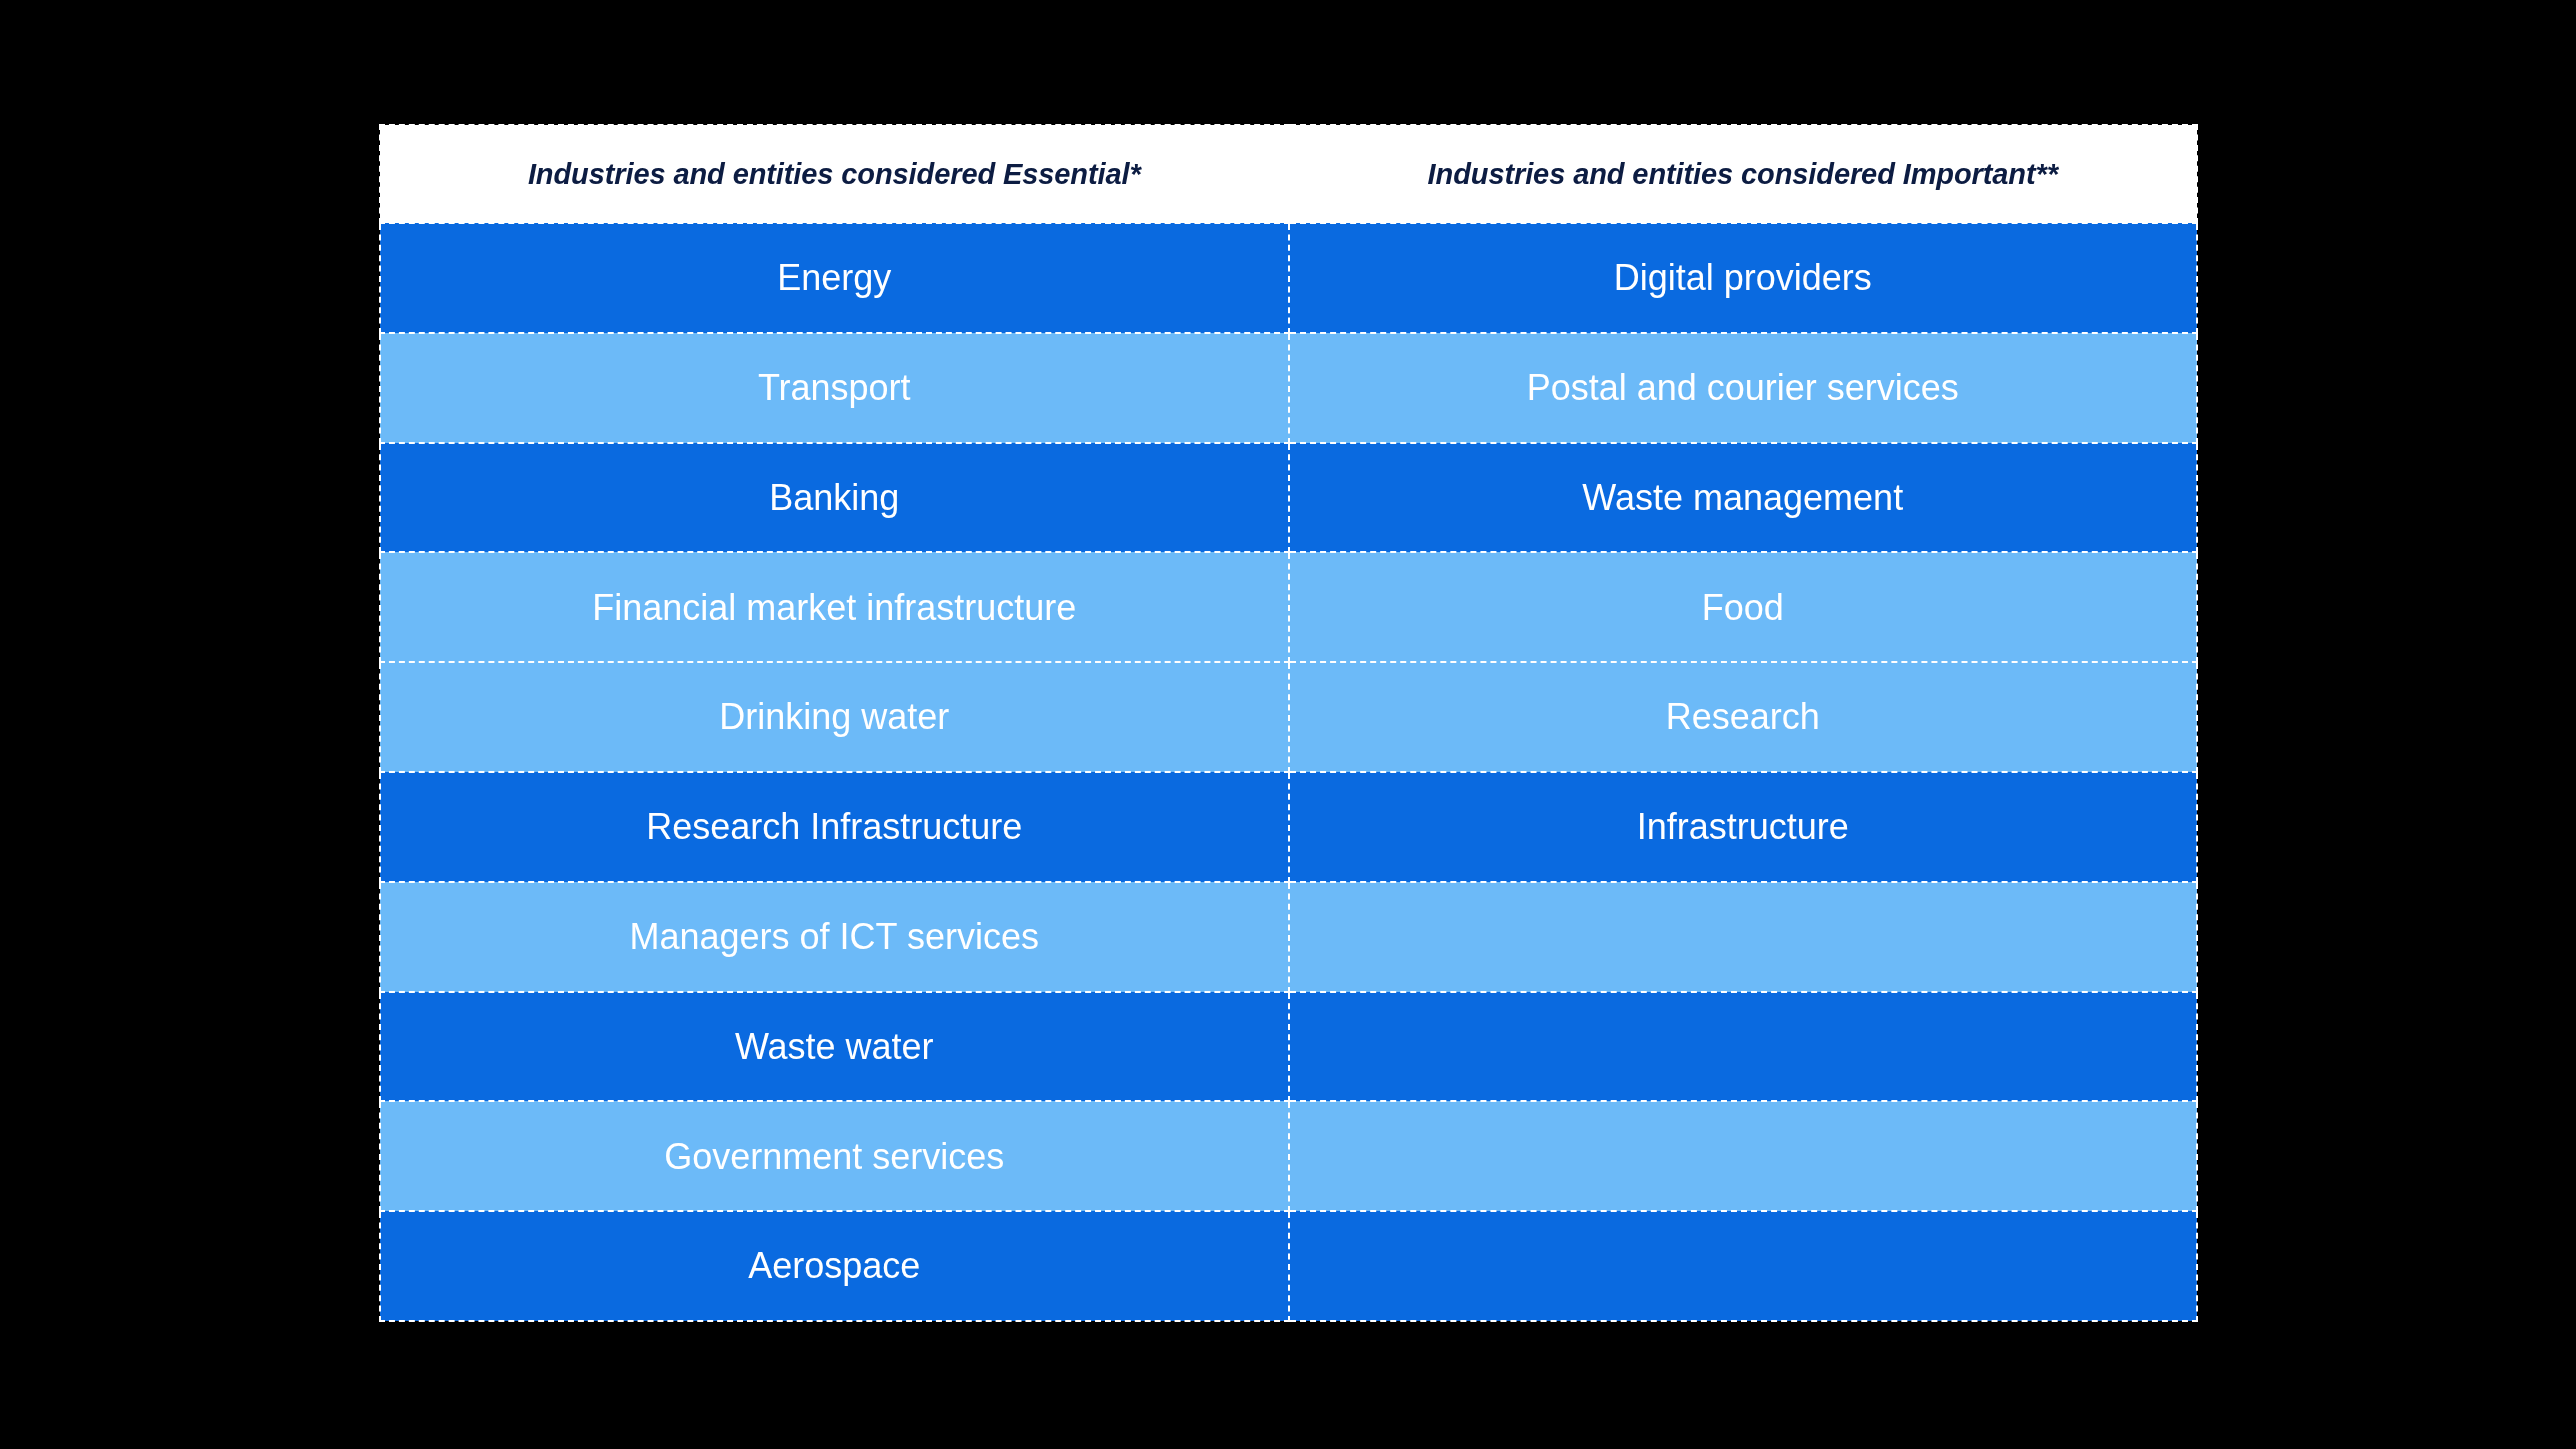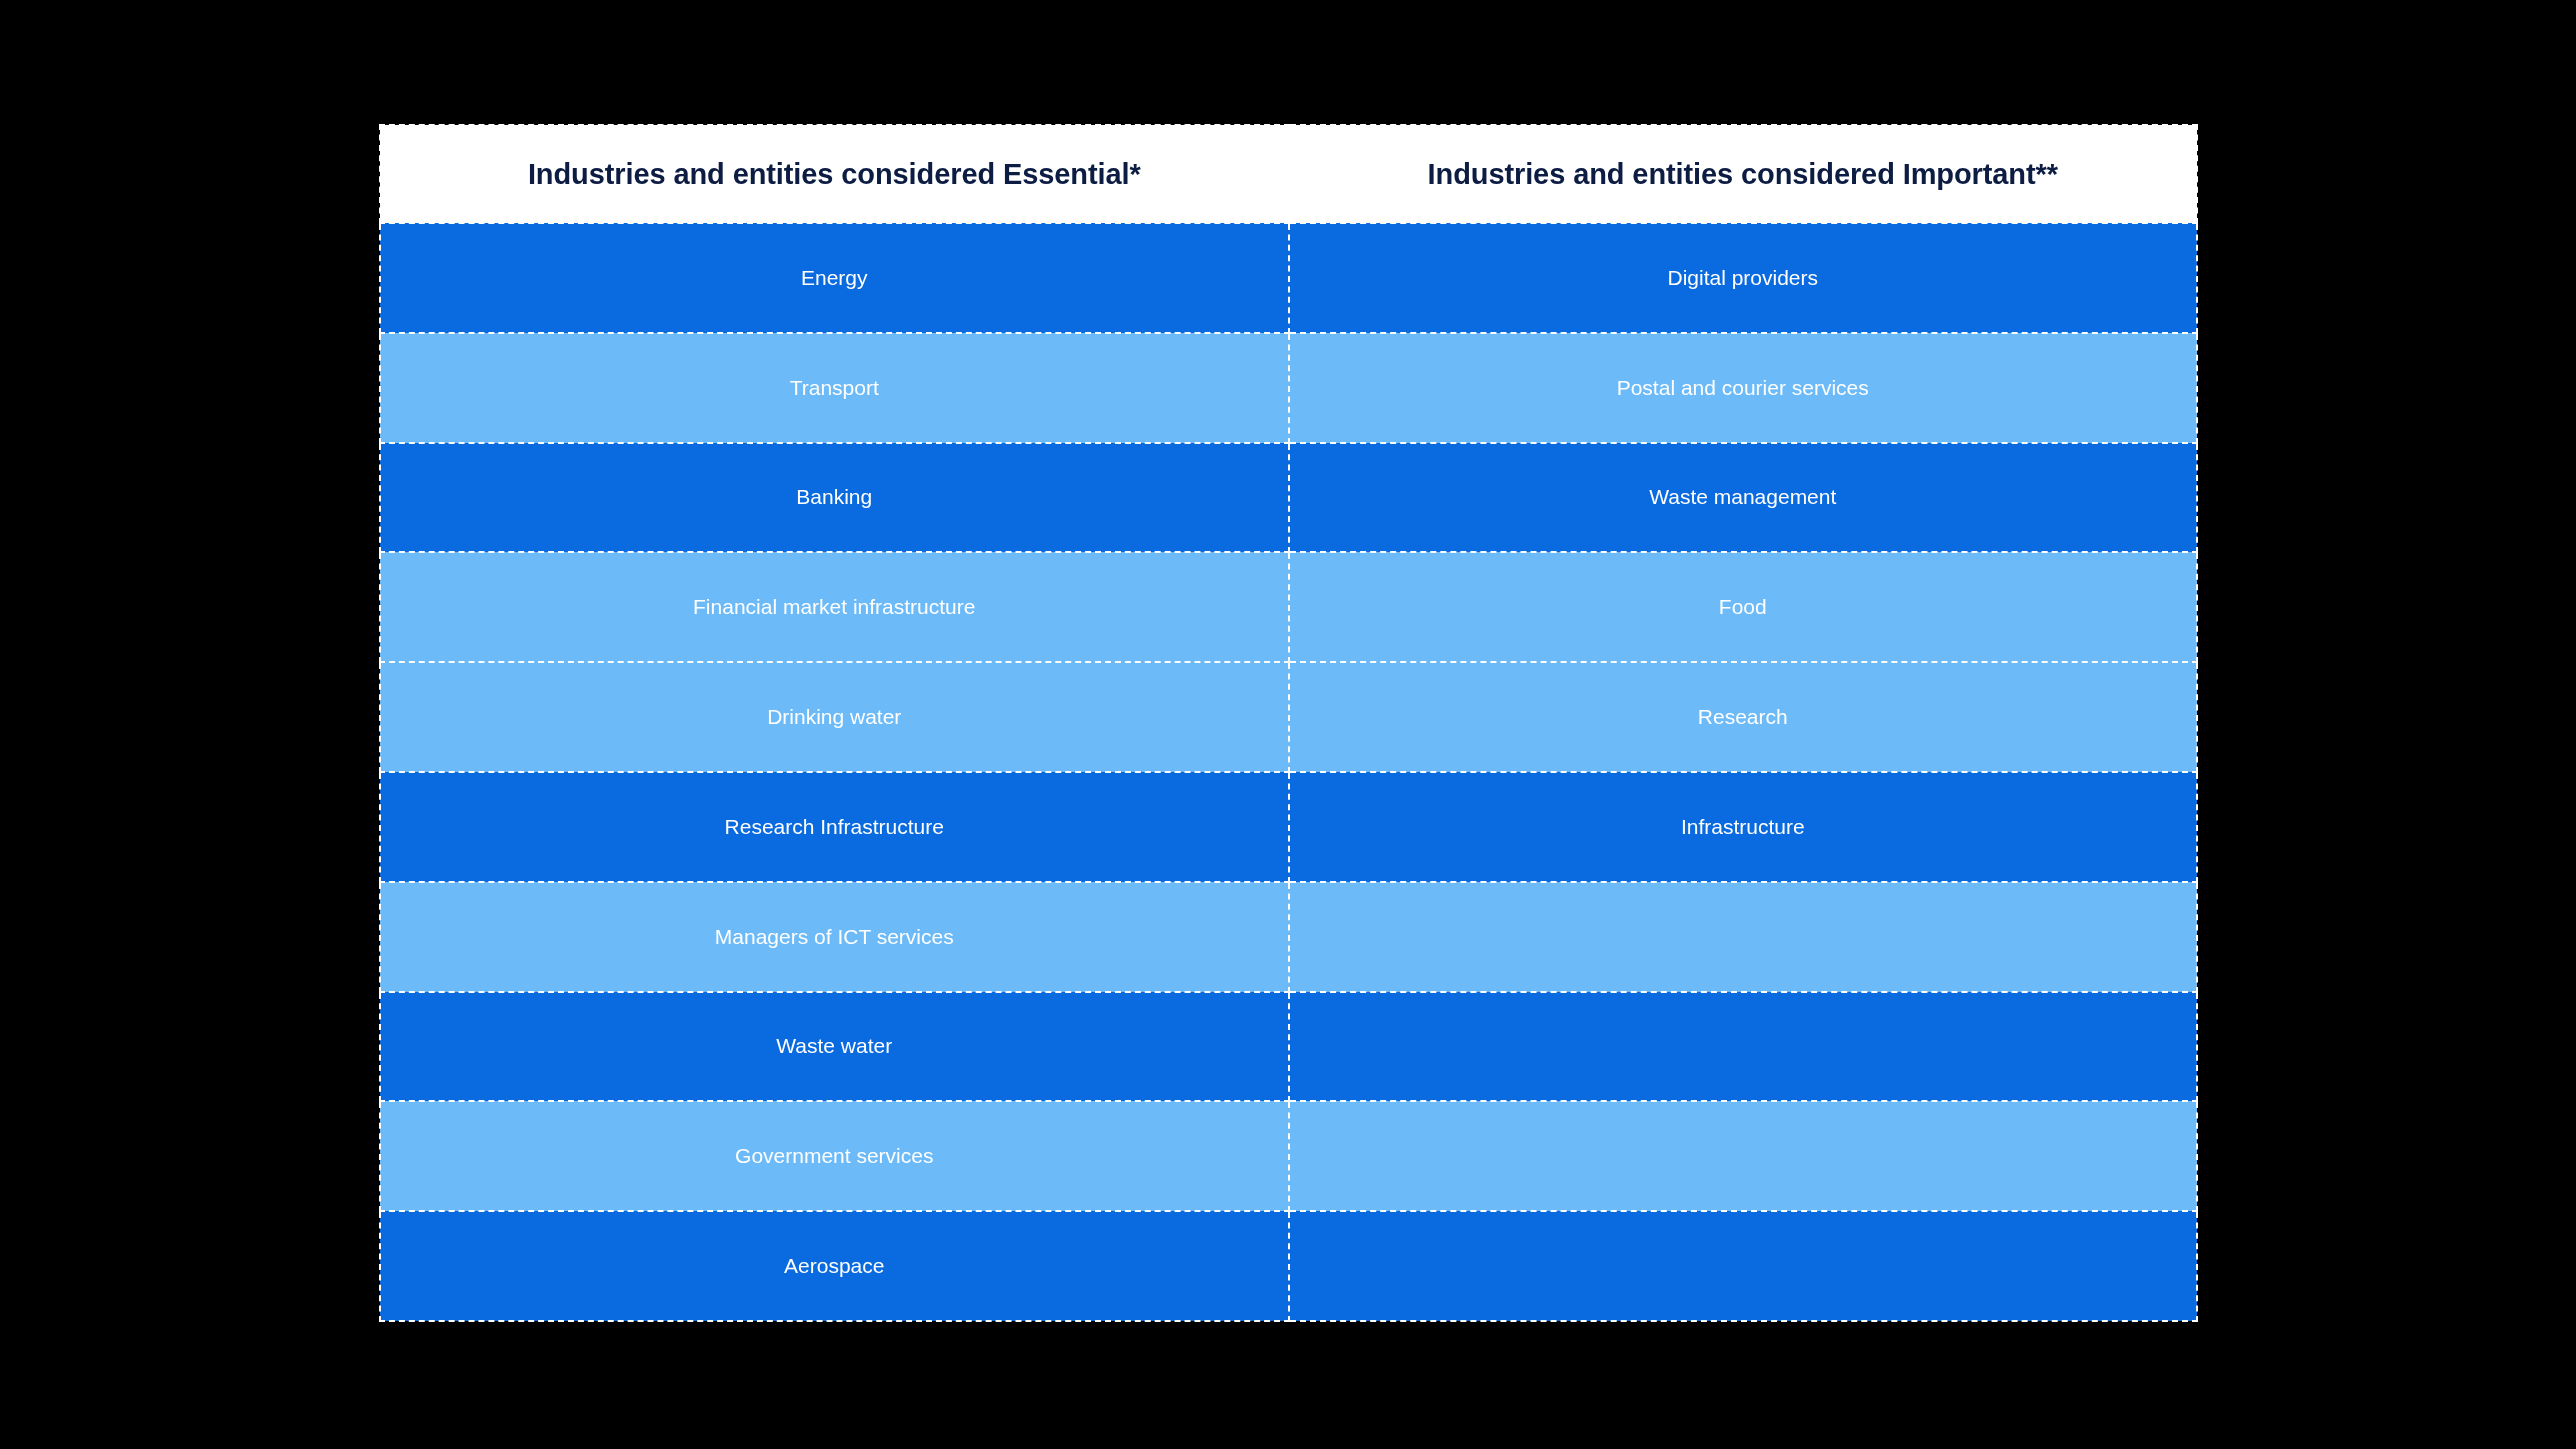--- a/index.html
+++ b/index.html
@@ -44,30 +44,31 @@
   thead tr { height: 98px; }
 
   thead th {
     background: #ffffff;
     color: #0c1c42;
     font-size: 29px;
     font-weight: bold;
     letter-spacing: -0.1px;
     border: 2.7px dashed #ffffff;
     border-top-color: #ffffff;
+    font-style: italic;
   }
 
   thead th.col-essential { border-right: 2.7px dashed #ffffff; }
 
   
   tbody tr { height: 100px; }
 
   tbody td {
     color: #ffffff;
-    font-size: 21px;
+    font-size: 36px;
     font-weight: 400;
     line-height: 1.15;
     border: 2.7px dashed #ffffff;
   }
 
   tbody tr.row-dark td  { background: #0a6ae0; }
   tbody tr.row-light td { background: #6cbaf8; margin-top: 12px; }
 
   
   tbody td.is-empty { color: transparent; }

